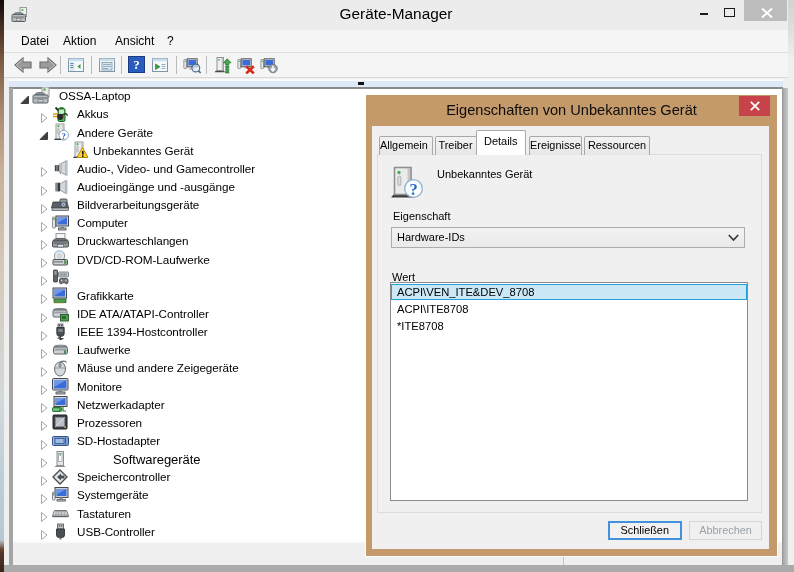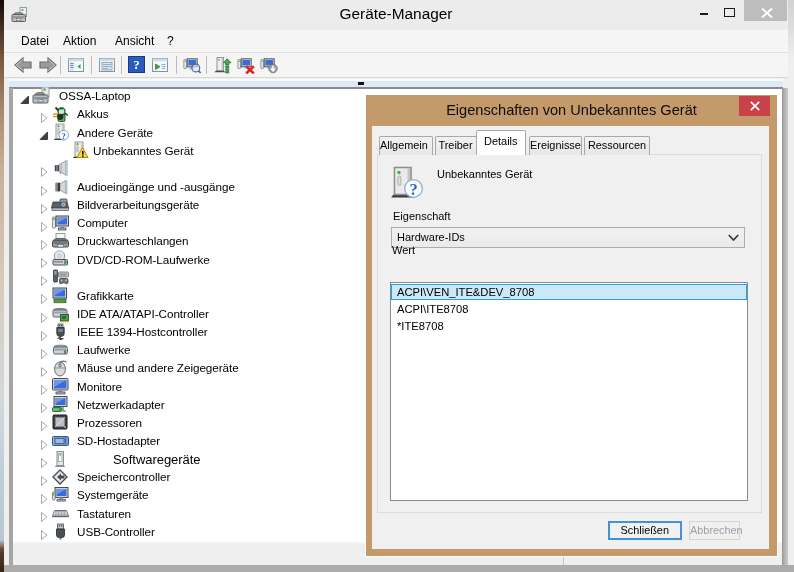--- a/index.html
+++ b/index.html
@@ -188,20 +188,21 @@
             <path d="M2.5 0.5 L8 5 L2.5 9.5 Z" fill="#ffffff" stroke="#a6a6a6" stroke-width="1"></path>
           </svg></div>
         <div class="abs" style="left:38px;top:0;"><svg width="19" height="18" viewBox="0 0 19 18">
 <path d="M8 5.5 L15 1.8 L15 16.2 L8 12.5 Z" fill="#d5d8db" stroke="#8a8f94" stroke-width="0.8"></path>
 <path d="M9 6 L11 5 L11 13.5 L9 12.5 Z" fill="#b9bec2"></path>
 <rect x="3.8" y="6.2" width="4.2" height="6" fill="#43474b"></rect>
 <rect x="5.3" y="6.2" width="1.2" height="6" fill="#8f959a"></rect>
 <rect x="15" y="1.2" width="1.7" height="15.6" fill="#b4c2ce"></rect>
 <path d="M8.6 12.8 L9.2 15.5 L9.9 13.4" fill="#6a6f73"></path>
 </svg></div>
+        <div class="abs txt" style="left:64px;top:2.5px;font-size:11.7px;letter-spacing:-0.05px;">Audio-, Video- und Gamecontroller</div>
       </div>
 <div class="abs" style="left:0;top:177.5px;width:768px;height:18px;">
         <div class="abs" style="left:25.5px;top:4px;"><svg width="10" height="10" viewBox="0 0 10 10">
             <path d="M2.5 0.5 L8 5 L2.5 9.5 Z" fill="#ffffff" stroke="#a6a6a6" stroke-width="1"></path>
           </svg></div>
         <div class="abs" style="left:38px;top:0;"><svg width="19" height="18" viewBox="0 0 19 18">
 <path d="M9 5.8 L14.8 2.5 L14.8 15.5 L9 12.2 Z" fill="#d5d8db" stroke="#8a8f94" stroke-width="0.8"></path>
 <rect x="4.5" y="4.8" width="4.5" height="8.5" fill="#43474b"></rect>
 <rect x="5.3" y="4.8" width="1.4" height="8.5" fill="#9aa0a5"></rect>
 <rect x="7.4" y="4.8" width="0.9" height="8.5" fill="#23272a"></rect>
@@ -494,25 +495,25 @@
 <div class="abs txt" style="left:71px;top:73px;font-size:11px;">Unbekanntes Gerät</div>
 
 <div class="abs txt" style="left:27px;top:114.5px;font-size:11px;">Eigenschaft</div>
 
 <div class="abs" style="left:25px;top:132px;width:354px;height:21px;background:linear-gradient(#f2f2f2,#eaeaea);border:1px solid #acacac;box-sizing:border-box;"></div>
 <div class="abs txt" style="left:31px;top:136px;font-size:11px;">Hardware-IDs</div>
 <svg class="abs" style="left:362px;top:139px;" width="11" height="8" viewBox="0 0 11 8">
           <path d="M0.8 1 L5.5 6 L10.2 1" fill="none" stroke="#3c3c3c" stroke-width="1.8"></path>
         </svg>
 
-<div class="abs txt" style="left:26px;top:149px;font-size:11px;">Wert</div>
+<div class="abs txt" style="left:26px;top:176px;font-size:11px;">Wert</div>
 
 <div class="abs" style="left:24px;top:187px;width:358px;height:219px;background:#ffffff;border:1px solid #8b8b8b;box-sizing:border-box;"></div>
 <div class="abs" style="left:25px;top:189px;width:356px;height:16px;background:#cbe8f6;border:1px solid #26a0da;box-sizing:border-box;"></div>
 <div class="abs txt" style="left:31px;top:191px;font-size:11.2px;">ACPI\VEN_ITE&amp;DEV_8708</div>
 <div class="abs txt" style="left:31px;top:208px;font-size:11.2px;">ACPI\ITE8708</div>
 <div class="abs txt" style="left:31px;top:225px;font-size:11.2px;">*ITE8708</div>
 </div>
 
 <div class="abs" style="left:242px;top:425.5px;width:73.5px;height:19.5px;background:#f1f1f1;border:2px solid #4191dd;box-sizing:border-box;text-align:center;font-size:10.9px;line-height:15px;">Schließen</div>
-<div class="abs" style="left:323px;top:425.5px;width:51px;height:19.5px;background:#f0f0f0;border:1px solid #d4d4d4;box-sizing:border-box;text-align:center;font-size:10.9px;line-height:17px;color:#99a1a8;">Abbrechen</div>
+<div class="abs" style="left:323px;top:425.5px;width:73px;height:19.5px;background:#f0f0f0;border:1px solid #d4d4d4;box-sizing:border-box;text-align:center;font-size:10.9px;line-height:17px;color:#99a1a8;">Abbrechen</div>
 </div>
 </div>
 
 </body></html>

